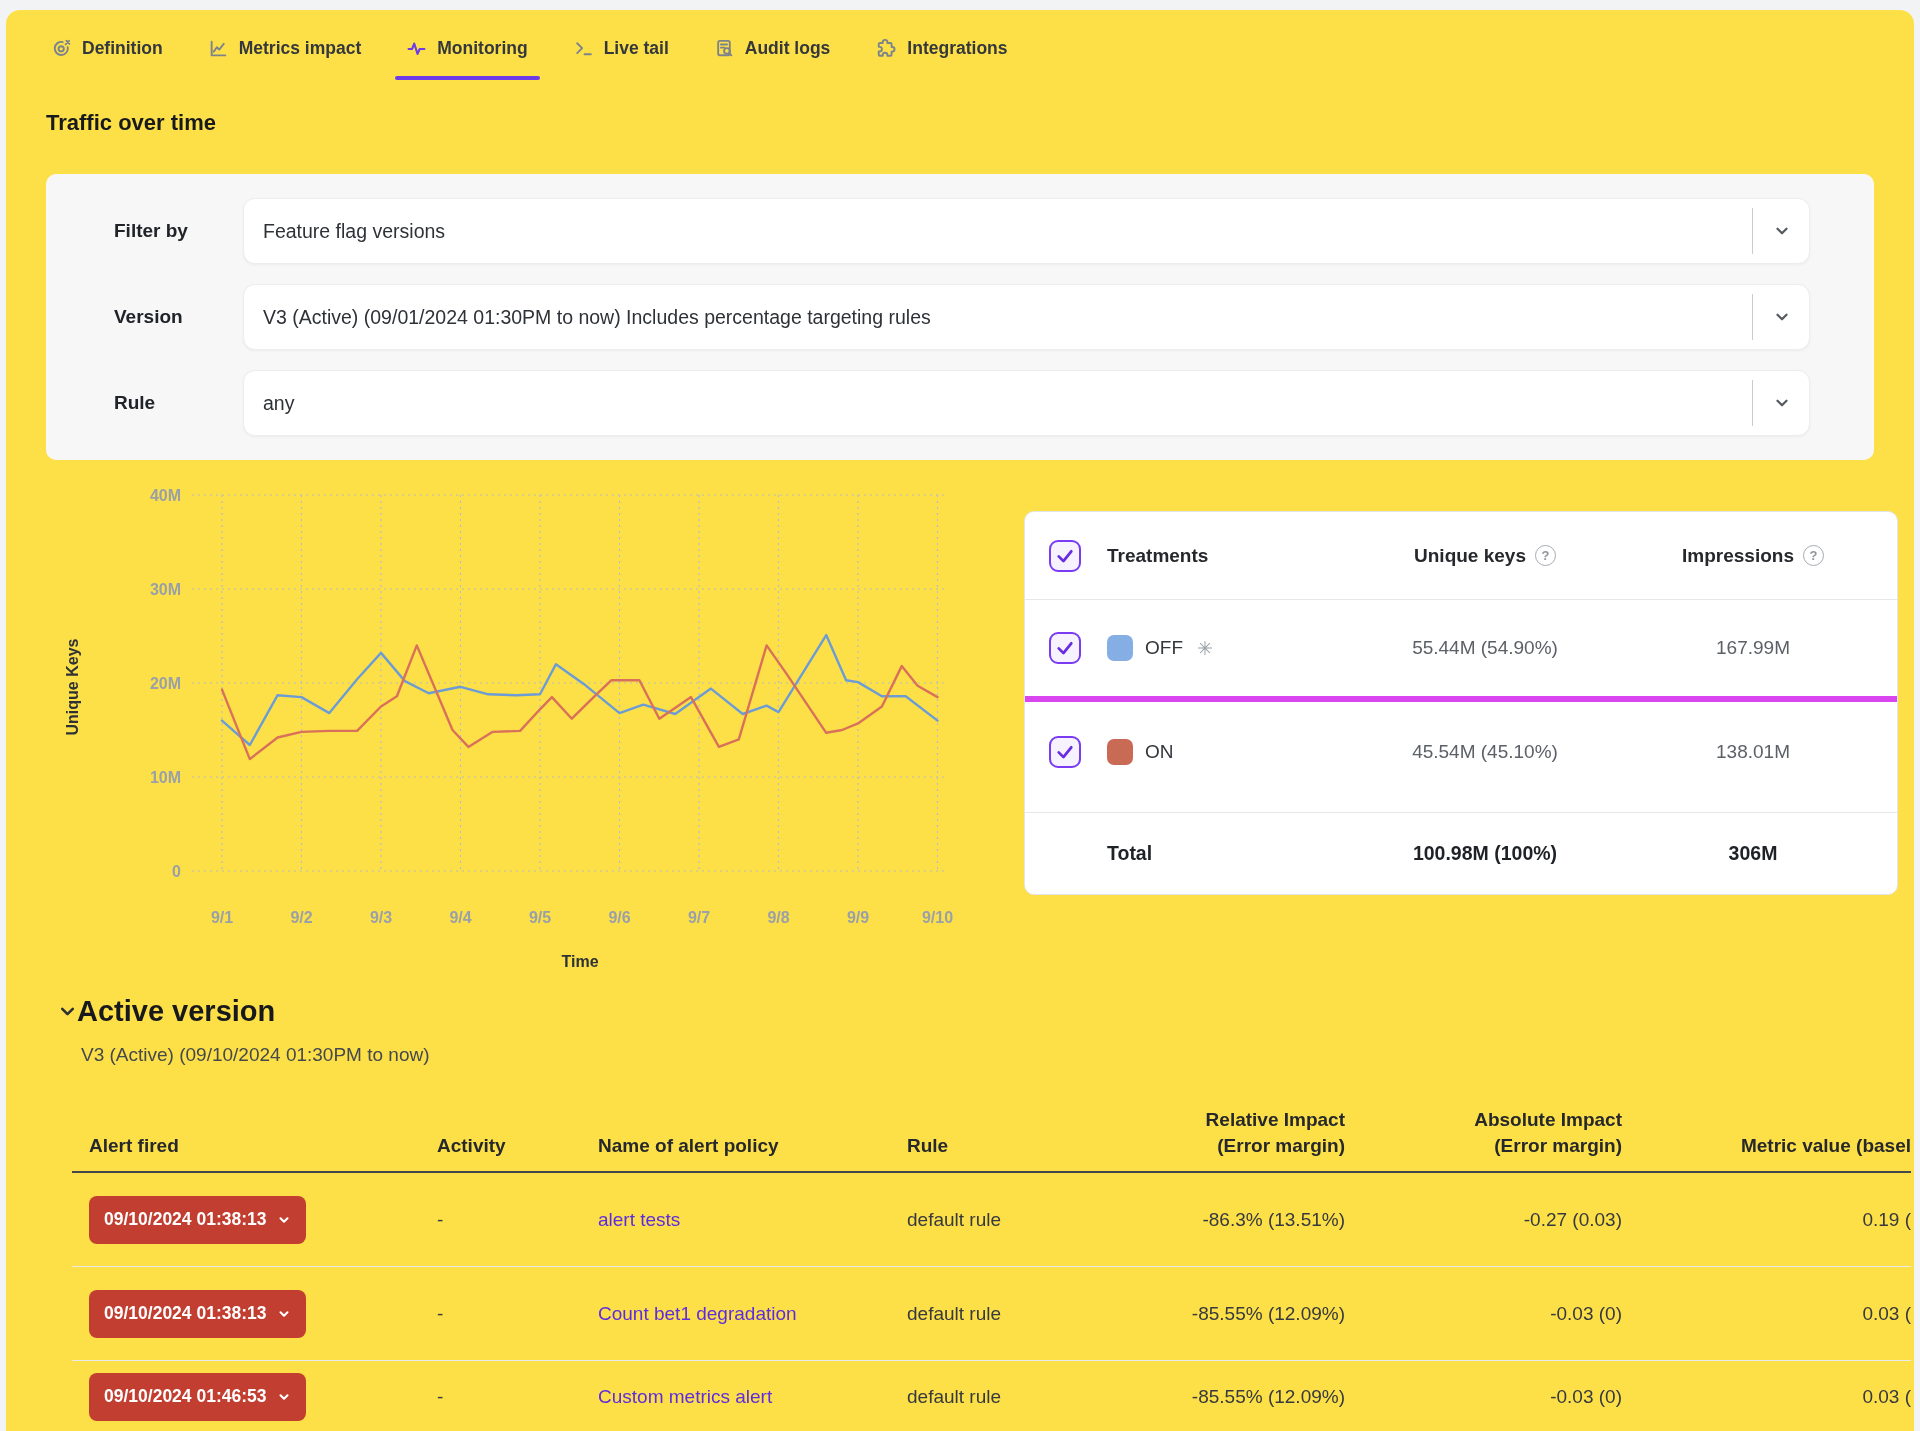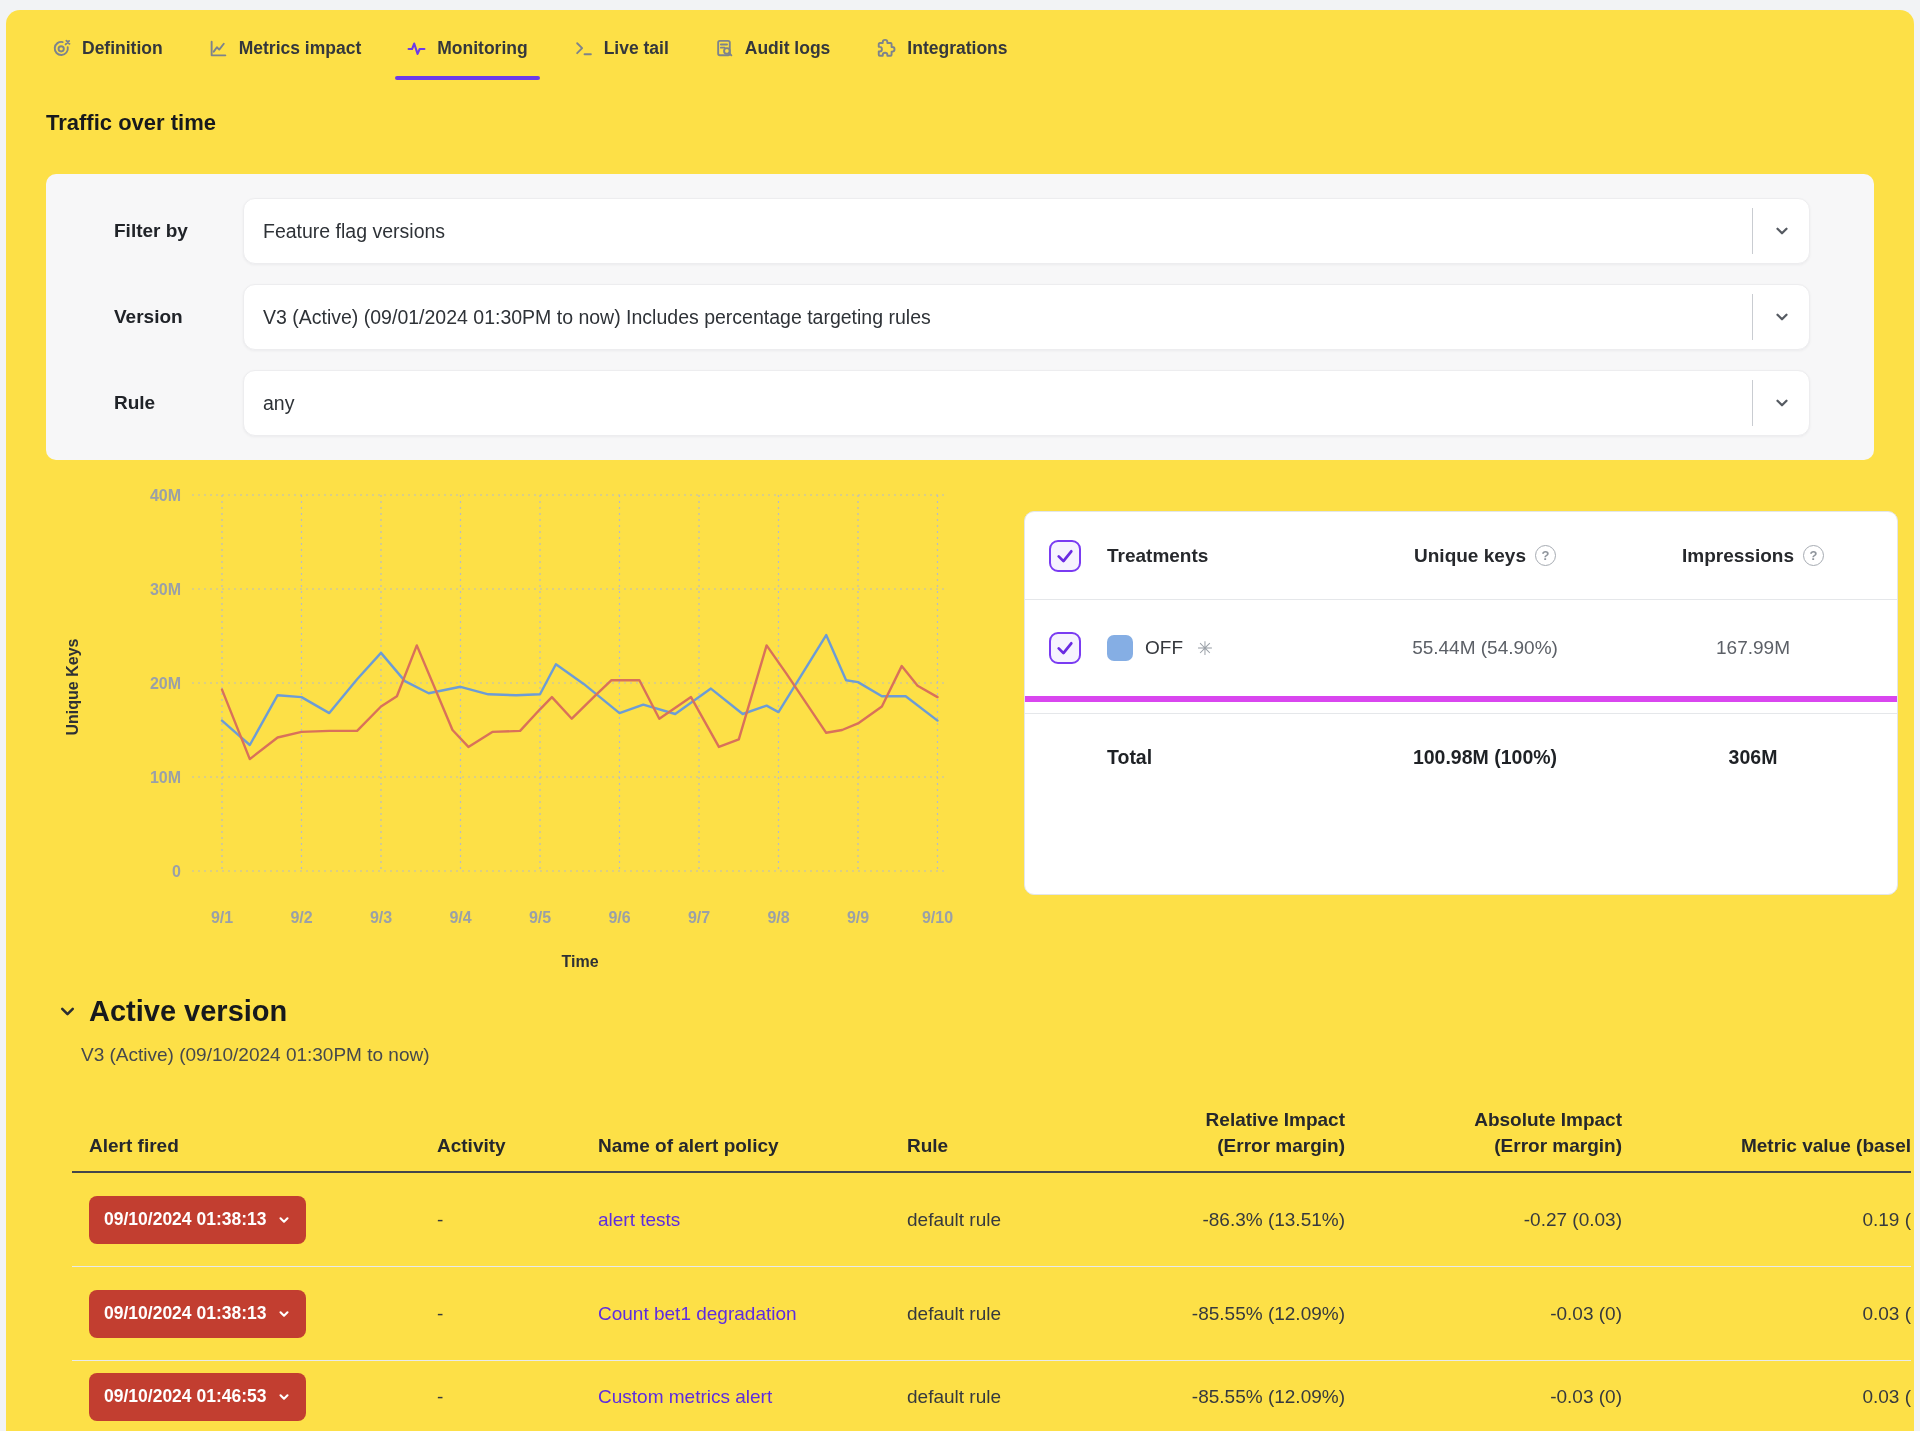--- a/index.html
+++ b/index.html
@@ -44,21 +44,21 @@
   .t-name { display:flex; align-items:center; gap:12px; font-size:19px; color:#34373c; }
   .swatch { width:26px; height:26px; border-radius:7px; }
   .default-star { font-size:19px; color:#9aa0a7; margin-left:2px; }
   .t-val { font-size:19px; color:#5c6067; text-align:center; }
   .t-val-bold { font-size:19.5px; color:#1e2125; font-weight:bold; text-align:center; }
   .t-total-label { font-size:19.5px; font-weight:bold; color:#1e2125; }
   .checkbox { width:32px; height:32px; border:2px solid #7a3bf2; border-radius:9px; background:#f6f3fe; display:flex; align-items:center; justify-content:center; cursor:pointer; }
   .help { width:21px; height:21px; border:1.5px solid #a6abb2; border-radius:50%; color:#8f959c; font-size:13px; font-weight:bold; display:inline-flex; align-items:center; justify-content:center; cursor:pointer; }
 
   
-  .av-heading { margin:14px 0 0 52px; display:flex; align-items:center; gap:12px; font-size:29px; font-weight:bold; color:#17191d; }
+  .av-heading { margin:14px 0 0 52px; display:flex; align-items:center; font-size:29px; font-weight:bold; color:#17191d; }
   .av-chevron { cursor:pointer; display:inline-flex; }
   .av-subtitle { margin:16px 0 0 75px; font-size:19px; color:#45484d; }
 
   
   .alerts { margin:15px 0 0 66px; width:1839px; }
   .a-grid { display:grid; grid-template-columns:365px 161px 309px 168px 270px 277px 289px; }
   .a-head { min-height:92px; align-items:end; border-bottom:2.5px solid #43464b; padding-bottom:12px; }
   .a-head > div { font-size:19px; font-weight:bold; color:#26282c; white-space:pre-line; line-height:26px; }
   .a-row { height:94px; align-items:center; border-bottom:1px solid #e8eaec; }
   .a-row:last-child { height:73px; border-bottom:2.5px solid #43464b; }
@@ -219,20 +219,33 @@
         </div>
         <div class="t-name">
           <span class="swatch" style="background-color: rgb(133, 174, 228);"></span>
           <span>OFF</span>
           <span class="default-star">✳</span>
         </div>
         <div class="t-val">55.44M (54.90%)</div>
         <div class="t-val">167.99M</div>
       </div>
 
+      <div class="t-row">
+        <div class="checkbox">
+          <svg width="22" height="22" viewBox="0 0 28 28">
+              <path d="M6 14.5 l6 6 L22 8" fill="none" stroke="#6a2be2" stroke-width="3.5" stroke-linecap="round" stroke-linejoin="round"></path>
+            </svg>
+        </div>
+        <div class="t-name">
+          <span class="swatch" style="background-color: rgb(201, 106, 85);"></span>
+          <span>ON</span>
+        </div>
+        <div class="t-val">45.54M (45.10%)</div>
+        <div class="t-val">138.01M</div>
+      </div>
 
       <div class="t-row t-total">
         <div></div>
         <div class="t-total-label">Total</div>
         <div class="t-val-bold">100.98M (100%)</div>
         <div class="t-val-bold">306M</div>
       </div>
     </div>
   </div>
 

